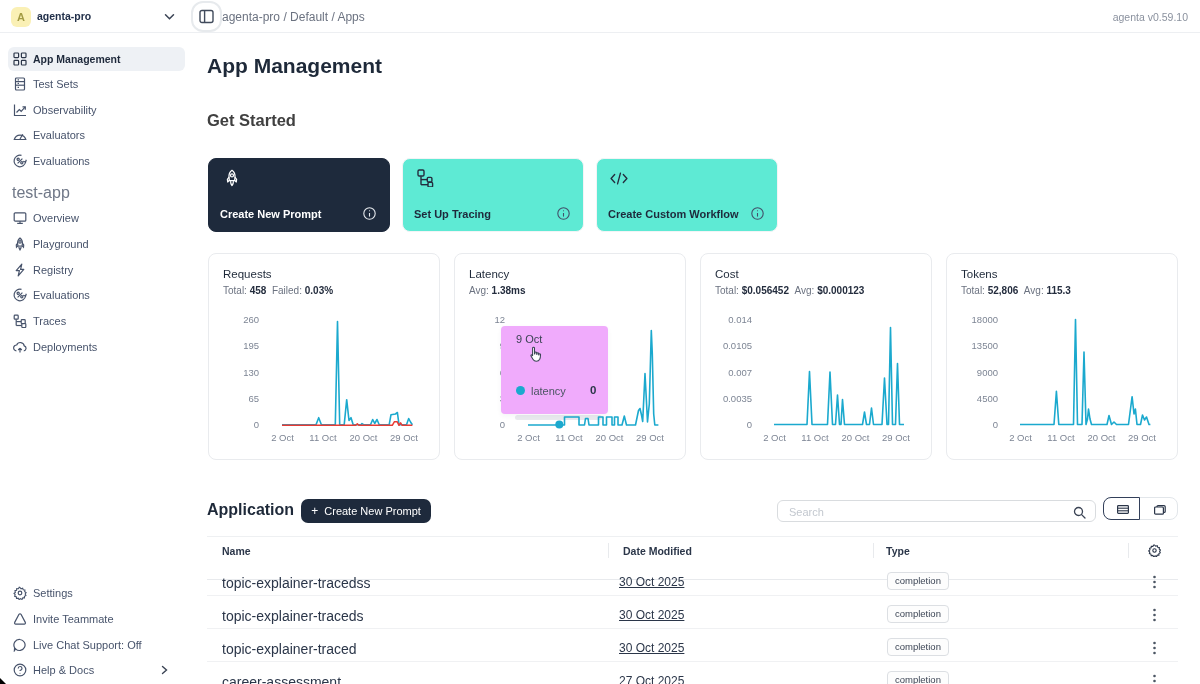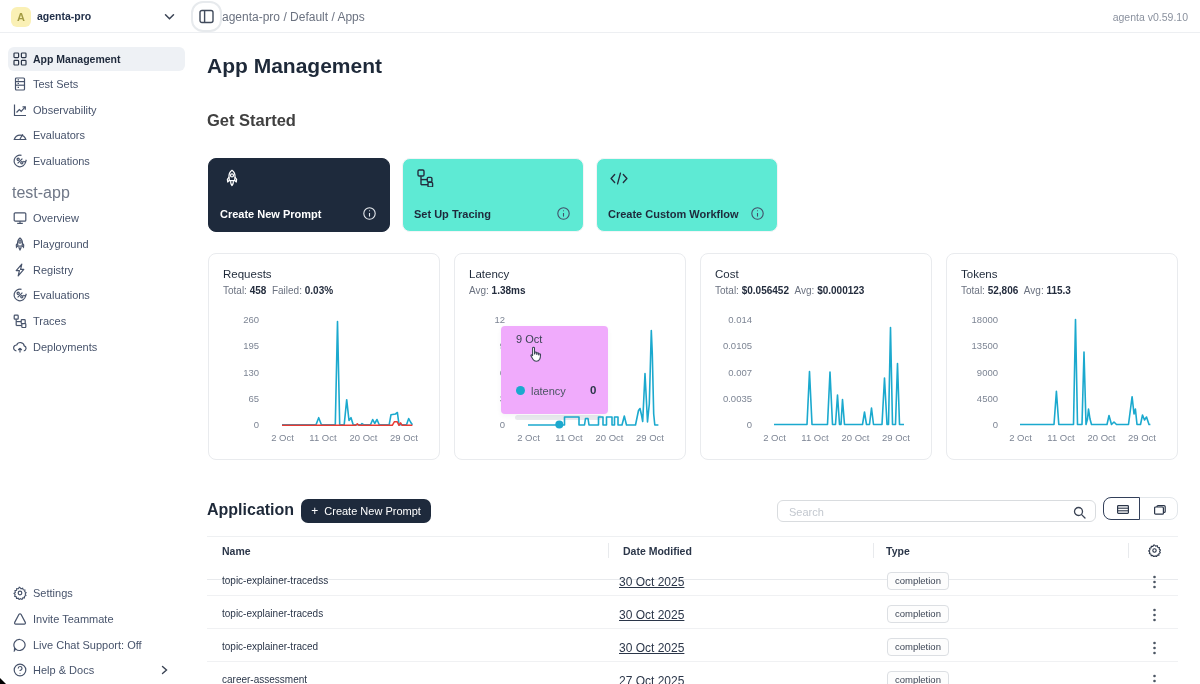--- a/index.html
+++ b/index.html
@@ -34,21 +34,21 @@
 .chcard .s b { color:#242d3e;text-align:center; }
 
 #h2app { position:absolute; left:207px; top:501px; font-size:16px; font-weight:bold; color:#1e2939; }
 #newbtn { position:absolute; left:301px; top:499px; width:130px; height:24px; border-radius:7px; background:#1e2a3c; color:#fff; font-size:11px; text-align:center; line-height:24px; }
 #search { position:absolute; left:777px; top:500px; width:319px; height:22px; border:1px solid #d9dcdf; border-radius:6px; background:#fff; }
 #search .ph { position:absolute; left:11px; top:5px; font-size:11px; color:#c3c8cf;text-align:right; }
 #seg { position:absolute; left:1103px; top:497px; width:75px; height:23px; border:1px solid #e2e6ea; border-radius:8px; background:#fff; }
 #seg .sel { position:absolute; left:-1px; top:-1px; width:37px; height:23px; border:1.5px solid #33405a; border-radius:8px 0 0 8px; background:#fff; }
 
 .tr { position:absolute; left:207px; width:971px; height:33px; border-bottom:1px solid #f0f1f3; }
-.td-name { position:absolute; left:15px; top:12px; font-size:10px; color:#2b3649; }
+.td-name { position:absolute; left:15px; top:12px; font-size:14px; color:#2b3649; }
 .td-date { position:absolute; left:412px; top:12px; font-size:12px; color:#2b3649;text-decoration:underline; }
 .tag { position:absolute; left:680px; top:9px; height:18px; line-height:16px; padding:0 7px; border:1px solid #dcdfe3; border-radius:4px; background:#fdfdfd; font-size:9.5px; color:#3c4555; }
 .kebab { position:absolute; left:946px; top:12px; width:3px; }
 </style>
 </head>
 <body>
 
 <div id="topbar">
   <div id="avatar">A</div>
   <div id="orgname">agenta-pro</div>

